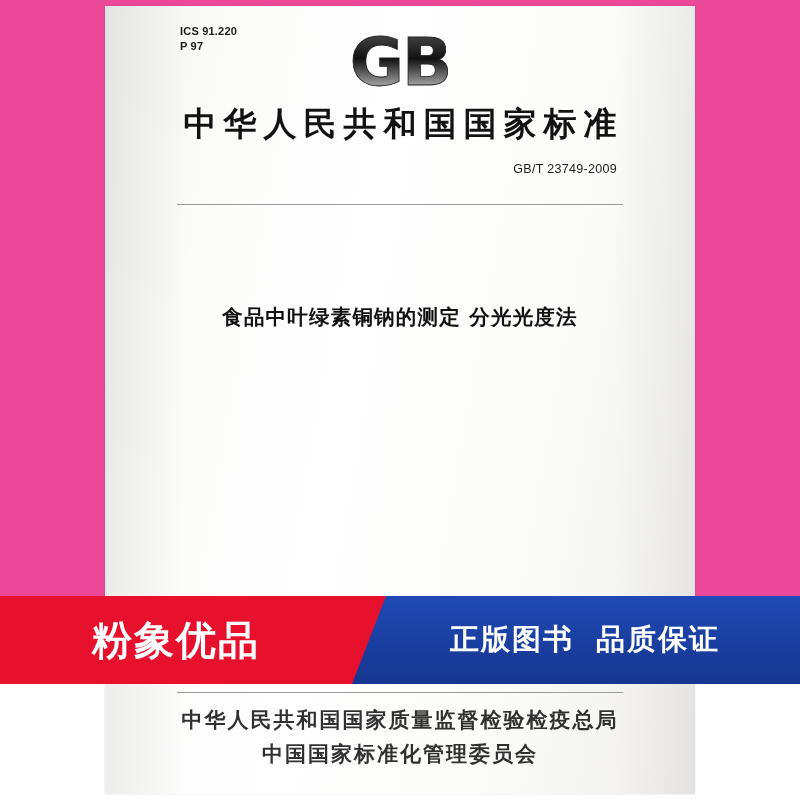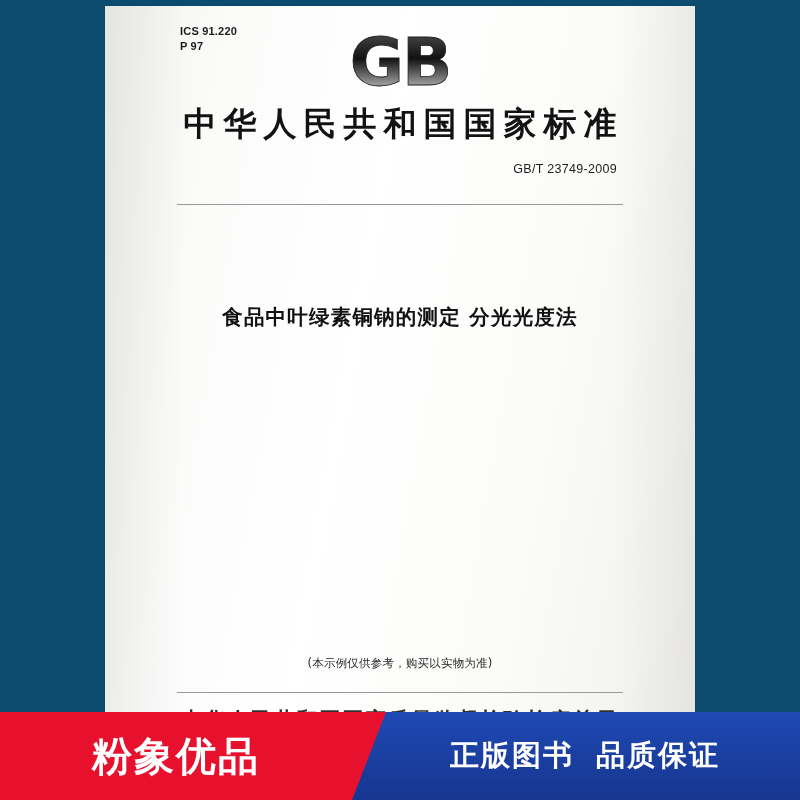--- a/index.html
+++ b/index.html
@@ -10,22 +10,22 @@
   body {
     width: 800px;
     height: 800px;
     overflow: hidden;
     font-family: "Liberation Sans", sans-serif;
   }
 
   .page {
     position: relative;
     width: 800px;
-    height: 800px;
-    background: #0c4a6e;
+    height: 684px;
+    background: #ec4899;
     text-decoration: underline;
   }
 
   
   .cover {
     position: absolute;
     left: 105px;
     top: 6px;
     width: 590px;
     height: 788px;

